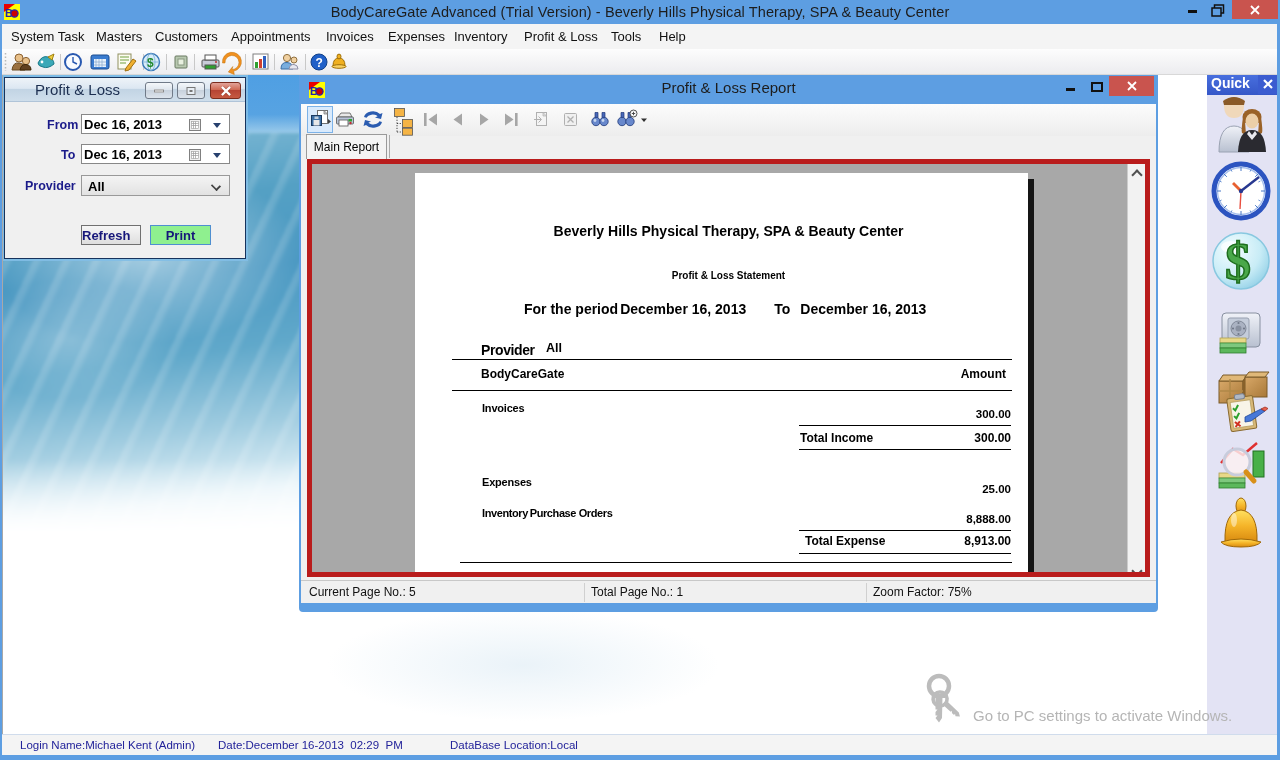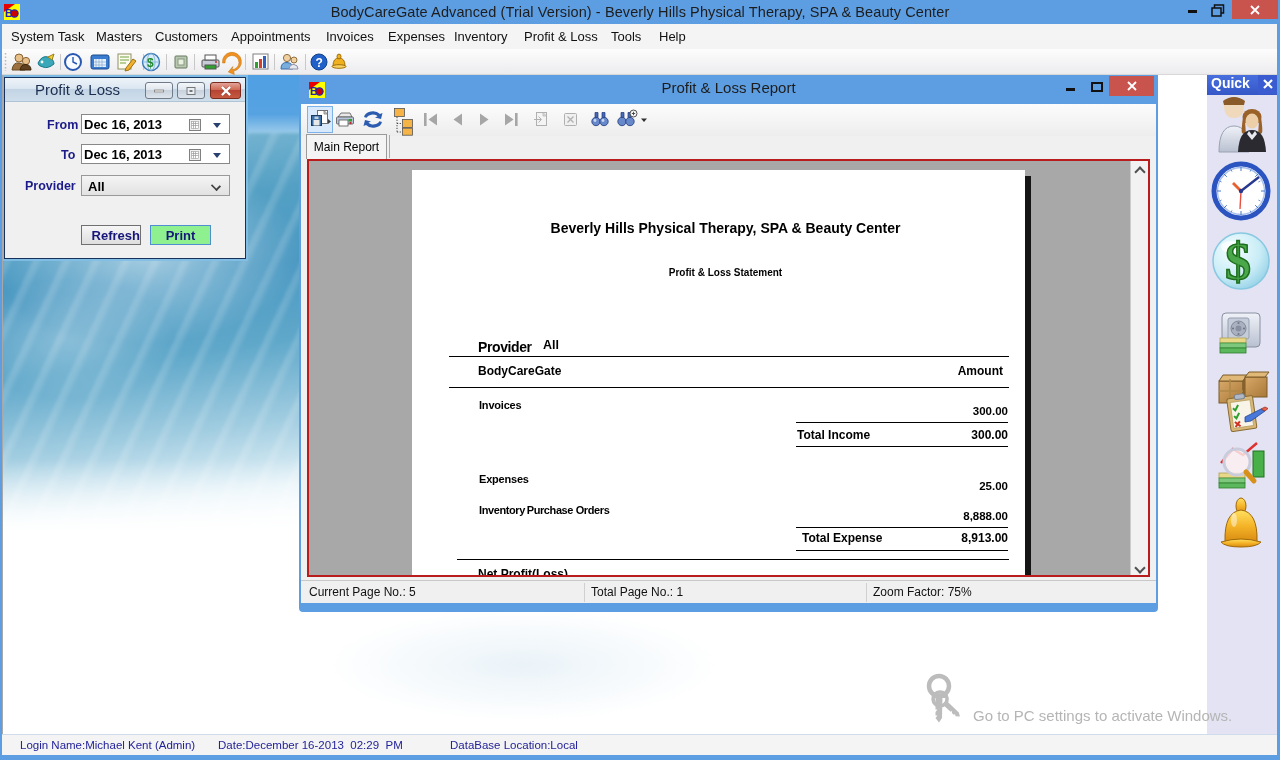--- a/index.html
+++ b/index.html
@@ -59,40 +59,40 @@
   .dlab { position:absolute; font-size:12.5px; font-weight:bold; color:#1b1b8a; }
   .dfield { position:absolute; left:76px; width:149px; height:20px; background:#fff; border:1px solid #888;
             font-size:13px; font-weight:bold; color:#000; padding:2px 0 0 2px; }
   .calico { position:absolute; right:27px; top:3px; width:13px; height:13px; }
   .downarr { position:absolute; right:8px; top:8px; width:0; height:0; border-left:4px solid transparent; border-right:4px solid transparent; border-top:5px solid #27406e; }
   #combo { left:76px; top:97px; width:149px; height:21px; background:linear-gradient(#f4f4f4,#e2e2e2); border:1px solid #999;
            font-size:13px; font-weight:bold; padding:3px 0 0 6px; }
   .chev { position:absolute; right:7px; top:6px; width:10px; height:8px; }
   .chev:before { content:""; position:absolute; left:0; top:0; width:6px; height:6px; border-right:2px solid #404040; border-bottom:2px solid #404040; transform:rotate(45deg) scale(1,.8); }
   #btnRefresh { left:76px; top:147px; width:60px; height:20px; background:linear-gradient(#f6f6f6,#dedede); border:1px solid #707070;
-            font-size:13px; font-weight:bold; color:#16167a; text-align:right; padding-top:2px; }
+            font-size:13px; font-weight:bold; color:#16167a; text-align:left; padding-top:2px; }
   #btnPrint { left:145px; top:147px; width:61px; height:20px; background:#8ff08f; border:1px solid #4f8fd0;
             font-size:13px; font-weight:bold; color:#16167a; text-align:center; padding-top:2px; }
 
   
   #rpt { left:296px; top:-1px; width:859px; height:538px; background:#f0f0f0;
          border:2px solid #5d9ee2; border-bottom-width:9px; border-radius:0 0 4px 4px; }
   #rpthead { left:0; top:0; width:855px; height:28px; background:#5d9ee2; }
   #rpthead .rtitle { position:absolute; width:100%; text-align:center; top:3px; font-size:15px; color:#1d1d1d; }
   #rpticon { position:absolute; left:8px; top:6px; }
   #rmin { left:765px; top:12px; width:9px; height:3px; background:#111; }
   #rrest { left:790px; top:6px; width:12px; height:10px; border:2px solid #111; }
   #rclose { left:808px; top:0px; width:45px; height:20px; background:#c9544e; }
 
   #rpttools { left:0; top:28px; width:855px; height:32px; background:linear-gradient(#fcfcfc,#ededed); }
   #maintab { left:5px; top:58px; width:81px; height:25px; background:#f4f4f4; border:1px solid #9a9a9a; border-bottom:none;
              font-size:12px; color:#000; text-align:center; padding-top:5px; }
   #tabsep { left:88px; top:59px; width:1px; height:23px; background:#aaa; }
 
-  #rptview { left:6px; top:83px; width:843px; height:418px; background:#a8a8a8; border:2px solid #b91c1c; overflow:hidden; }
+  #rptview { left:6px; top:83px; width:843px; height:418px; background:#a8a8a8; border:5px solid #b91c1c; overflow:hidden; }
   #vscroll { right:0; top:0; width:18px; height:416px; background:#f2f2f2; border-left:1px solid #ccc; }
   .scrollchev { position:absolute; left:4px; width:9px; height:9px; }
   .scrollchev:before { content:""; position:absolute; left:1px; top:2px; width:6px; height:6px; border-left:2px solid #505050; border-top:2px solid #505050; }
   .scrollchev.up:before { transform:rotate(45deg); }
   .scrollchev.dn:before { transform:rotate(-135deg); top:0; }
 
   #page { left:103px; top:9px; width:613px; height:600px; background:#fff; }
   #pageshadow { left:716px; top:15px; width:6px; height:594px; background:#151515; }
 
   #rptstatus { left:0; top:504px; width:855px; height:23px; background:#f0f0f0; border-top:1px solid #c8c8c8; font-size:12px; color:#111; }
@@ -436,20 +436,21 @@
       </g>
     </svg></div>
     <div class="abs" id="maintab">Main Report</div>
     <div class="abs" id="tabsep"></div>
     <div class="abs" id="rptview">
       <div class="abs" id="page"></div>
       <div class="abs" id="pageshadow"></div>
       <div class="abs" id="pagecontent">
         <div class="rt b" style="left:7px;top:50px;width:613px;text-align:center;font-size:14px">Beverly Hills Physical Therapy, SPA &amp; Beauty Center</div>
         <div class="rt b" style="left:7px;top:97px;width:613px;text-align:center;font-size:10px">Profit &amp; Loss&nbsp;Statement</div>
+        <div class="rt b" style="left:109px;top:128px;font-size:14px"><span>For the period</span><span style="margin-left:2px">December 16, 2013</span><span style="margin-left:28px">To</span><span style="margin-left:10px">December 16, 2013</span></div>
         <div class="rt b" style="left:66px;top:169px;font-size:14px;letter-spacing:-.4px">Provider</div>
         <div class="rt b" style="left:131px;top:168px;font-size:12.5px">All</div>
         <div class="hline" style="left:37px;top:186px;width:560px"></div>
         <div class="rt b" style="left:66px;top:194px;font-size:12px">BodyCareGate</div>
         <div class="rt b" style="left:491px;top:194px;width:100px;text-align:right;font-size:12px">Amount</div>
         <div class="hline" style="left:37px;top:217px;width:560px"></div>
         <div class="rt" style="left:67px;top:229px;font-size:11px;font-weight:bold;letter-spacing:-.2px">Invoices</div>
         <div class="rt" style="left:496px;top:235px;width:100px;text-align:right;font-size:11.5px;font-weight:bold">300.00</div>
         <div class="hline" style="left:384px;top:252px;width:212px"></div>
         <div class="rt b" style="left:385px;top:258px;font-size:12px">Total Income</div>

